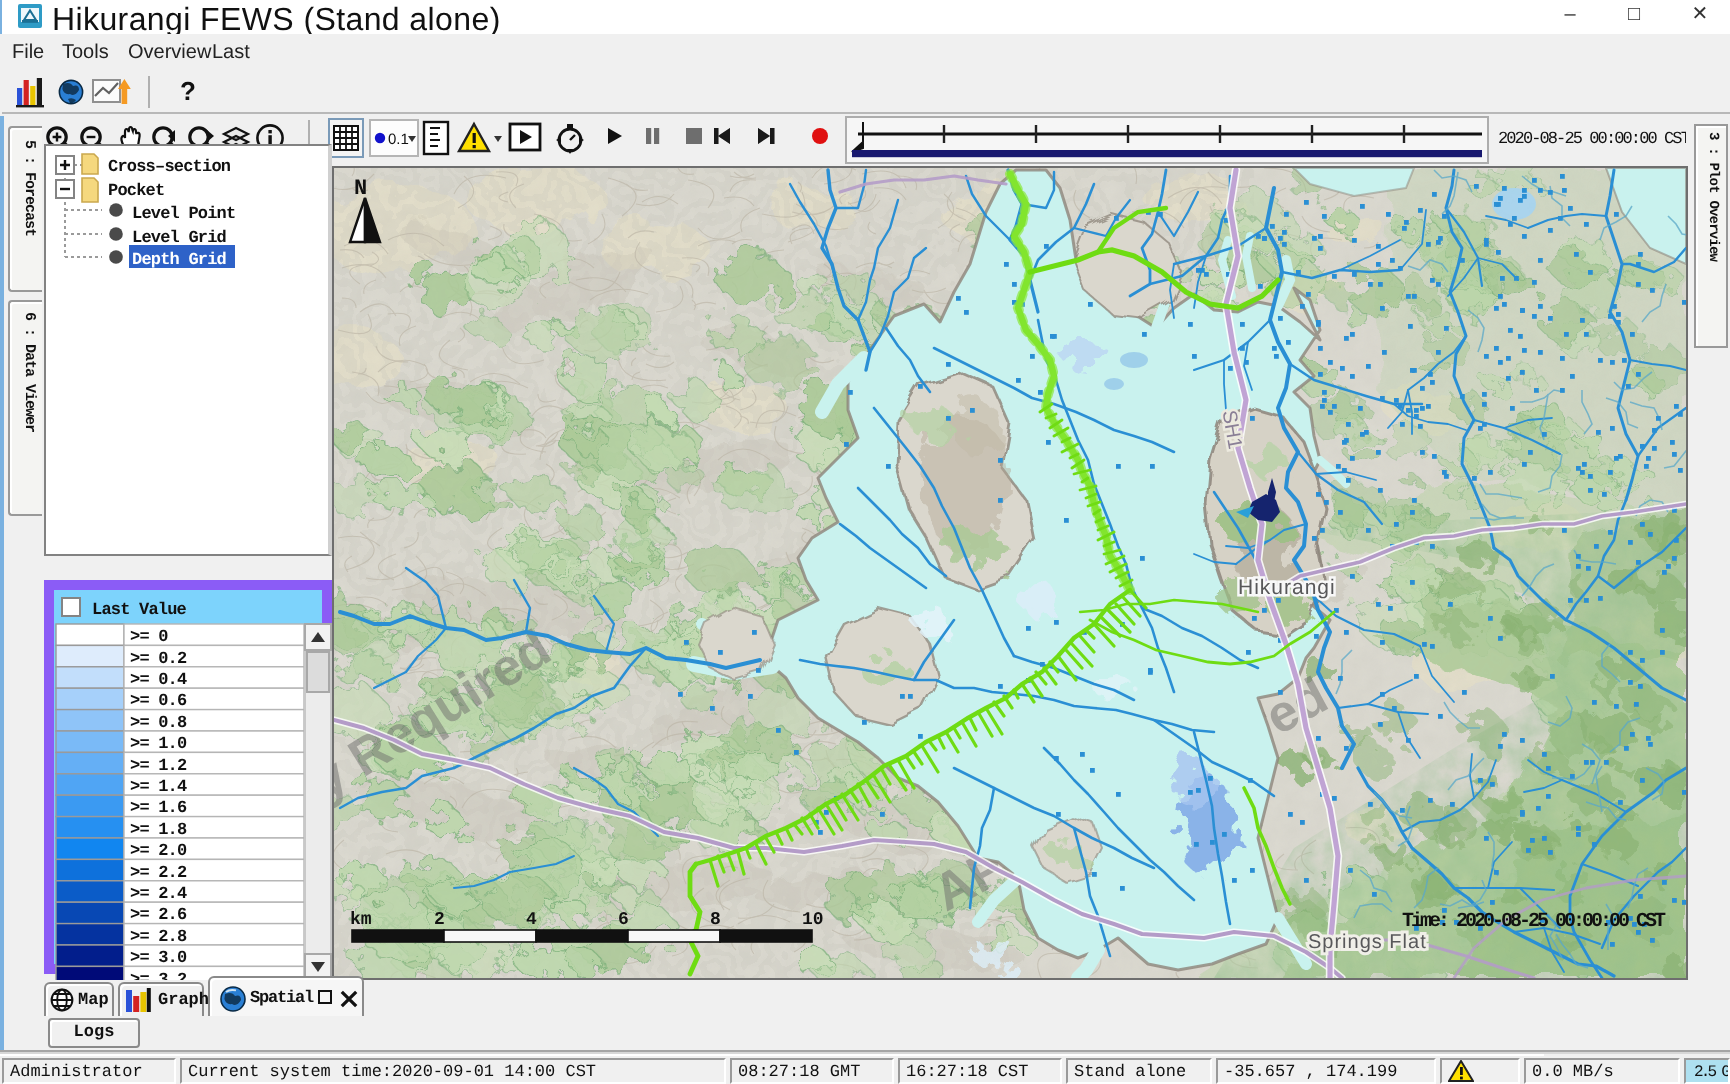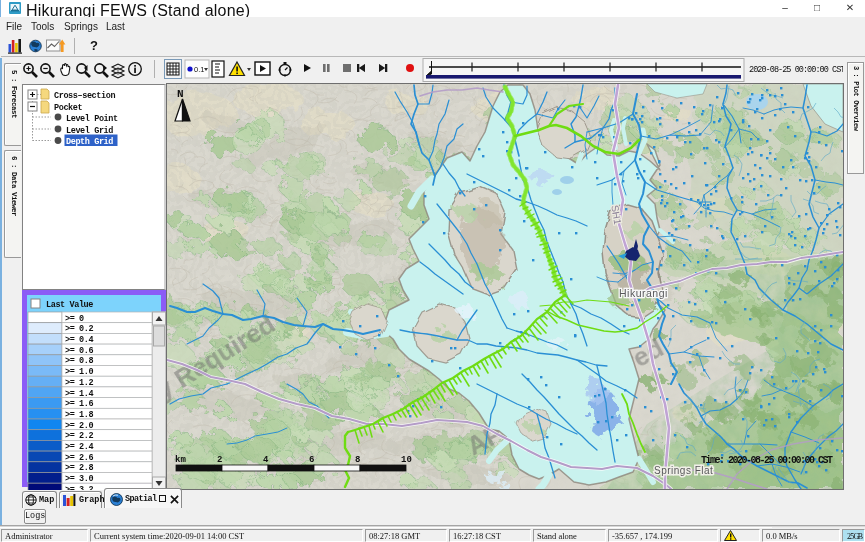--- a/index.html
+++ b/index.html
@@ -7,48 +7,48 @@
 #titlebar .ttxt{position:absolute;left:25px;top:2px;font-size:16px;color:#111;letter-spacing:0.2px}
 #appicon{position:absolute;left:8px;top:2px;width:12px;height:12px}
 .winbtn{position:absolute;top:0;width:14px;height:15px;color:#333;font-size:10px;text-align:center;line-height:15px}
 #menubar{left:1px;top:17px;width:864px;height:18px;background:#f0f0f0;font-size:10px;color:#222}
 #menubar span{position:absolute;top:4px}
 #toolbar1{left:1px;top:35px;width:864px;height:22px;background:#f0f0f0;border-bottom:1px solid #b8b8b8}
 #leftstrip{left:0;top:58px;width:22px;height:467px;background:#f0f0f0;border-left:2px solid #7ab1e0}
 .vtab{position:absolute;background:#f4f4f2;border:1px solid #999;border-right:none;border-radius:2px 0 0 2px;writing-mode:vertical-rl;font-family:"Liberation Mono",monospace;font-size:7.5px;font-weight:bold;letter-spacing:-0.5px;color:#111;line-height:15px;box-shadow:inset 1px 1px 0 #fff}
 #toolbar2{left:22px;top:58px;width:821px;height:25px;background:#f0f0f0}
 #righttab{right:1px;top:62px;width:17px;height:112px;background:#f4f4f2;border:1px solid #999;writing-mode:vertical-rl;font-family:"Liberation Mono",monospace;font-size:7px;font-weight:bold;letter-spacing:-0.4px;color:#111;line-height:15px;padding-top:3px;box-shadow:inset 1px 1px 0 #fff}
-#treepanel{left:22px;top:84px;width:144px;height:206px;background:#fff;border:1px solid #828282;border-right:2px solid #d0d0d0;font-family:"Liberation Mono",monospace;font-size:8.5px;font-weight:bold;color:#111}
+#treepanel{left:22px;top:72px;width:144px;height:206px;background:#fff;border:1px solid #828282;border-right:2px solid #d0d0d0;font-family:"Liberation Mono",monospace;font-size:8.5px;font-weight:bold;color:#111}
 #legendpanel{left:22px;top:290px;width:144px;height:197px;background:#7dd3fc;border:5px solid #8b5cf6;font-family:"Liberation Mono",monospace;font-size:8.5px;font-weight:bold;color:#111}
 #mappanel{left:166px;top:83px;width:678px;height:407px;background:#dedbd3;border:1px solid #6e6e6e}
 #bottomtabs{left:22px;top:488px;width:820px;height:20px}
 .btab{position:absolute;background:#f0f0f0;border:1px solid #8a8a8a;border-bottom:none;border-radius:3px 3px 0 0;font-family:"Liberation Mono",monospace;font-size:8.5px;font-weight:bold;color:#111;box-shadow:inset 1px 1px 0 #fff}
-#logsbtn{left:24px;top:509px;width:22px;height:15px;background:#f0f0f0;border:1px solid #8a8a8a;border-radius:2px;font-family:"Liberation Mono",monospace;font-size:8.5px;font-weight:normal;color:#111;text-align:center;line-height:13px;box-shadow:inset 1px 1px 0 #fff}
-#statusbar{left:0;top:527px;width:772px;height:15px;background:#f0f0f0;border-top:1px solid #fff;font-family:Liberation Serif, serif;font-size:8.5px;color:#111}
+#logsbtn{left:24px;top:509px;width:46px;height:15px;background:#f0f0f0;border:1px solid #8a8a8a;border-radius:2px;font-family:"Liberation Mono",monospace;font-size:8.5px;font-weight:bold;color:#111;text-align:center;line-height:13px;box-shadow:inset 1px 1px 0 #fff}
+#statusbar{left:0;top:527px;width:772px;height:15px;background:#f0f0f0;border-top:1px solid #fff;font-family:Liberation Mono, monospace;font-size:8.5px;color:#111}
 .scell{position:absolute;top:1px;height:13px;border:1px solid;border-color:#9a9a9a #fff #fff #9a9a9a;padding:1px 3px 0 3px;white-space:nowrap;overflow:hidden}
 .ticon{position:absolute;top:0;height:22px}
 </style></head><body>
 
 <div class="abs" id="titlebar">
  <svg id="appicon" viewBox="0 0 12 12">
       <rect x="0" y="0" width="12" height="12" rx="1" fill="#2e9bc6"></rect>
       <rect x="1.5" y="2" width="9" height="7" fill="#eef7fb"></rect>
       <path d="M3 8 L6 3.2 L9 8 Z" fill="none" stroke="#1a6f94" stroke-width="1"></path>
       <rect x="2" y="8" width="8" height="1.4" fill="#1a6f94"></rect>
     </svg>
  <span class="ttxt">Hikurangi FEWS  (Stand alone)</span>
  <div class="winbtn" style="right:73px">–</div>
  <div class="winbtn" style="right:41px">□</div>
  <div class="winbtn" style="right:8px">✕</div>
 </div>
 
 <div class="abs" id="menubar">
  <span style="left:5px">File</span>
     <span style="left:30px">Tools</span>
-    <span style="left:63px">Springs</span>
+    <span style="left:63px">Overview</span>
     <span style="left:105px">Last</span>
 </div>
 
 <div class="abs" id="toolbar1">
  <svg class="ticon" style="left:7px" width="15" height="22" viewBox="0 0 15 22">
    <rect x="0.5" y="9" width="2.6" height="8.5" fill="#2b52d8"></rect>
       <rect x="3.8" y="5" width="2.6" height="12.5" fill="#d42222"></rect>
       <rect x="7.1" y="8" width="2.6" height="9.5" fill="#e8c400"></rect>
       <rect x="10.4" y="4" width="2.6" height="13.5" fill="#1a1a1a"></rect>
       <rect x="0" y="17.5" width="14" height="1.2" fill="#1a1a1a"></rect>

